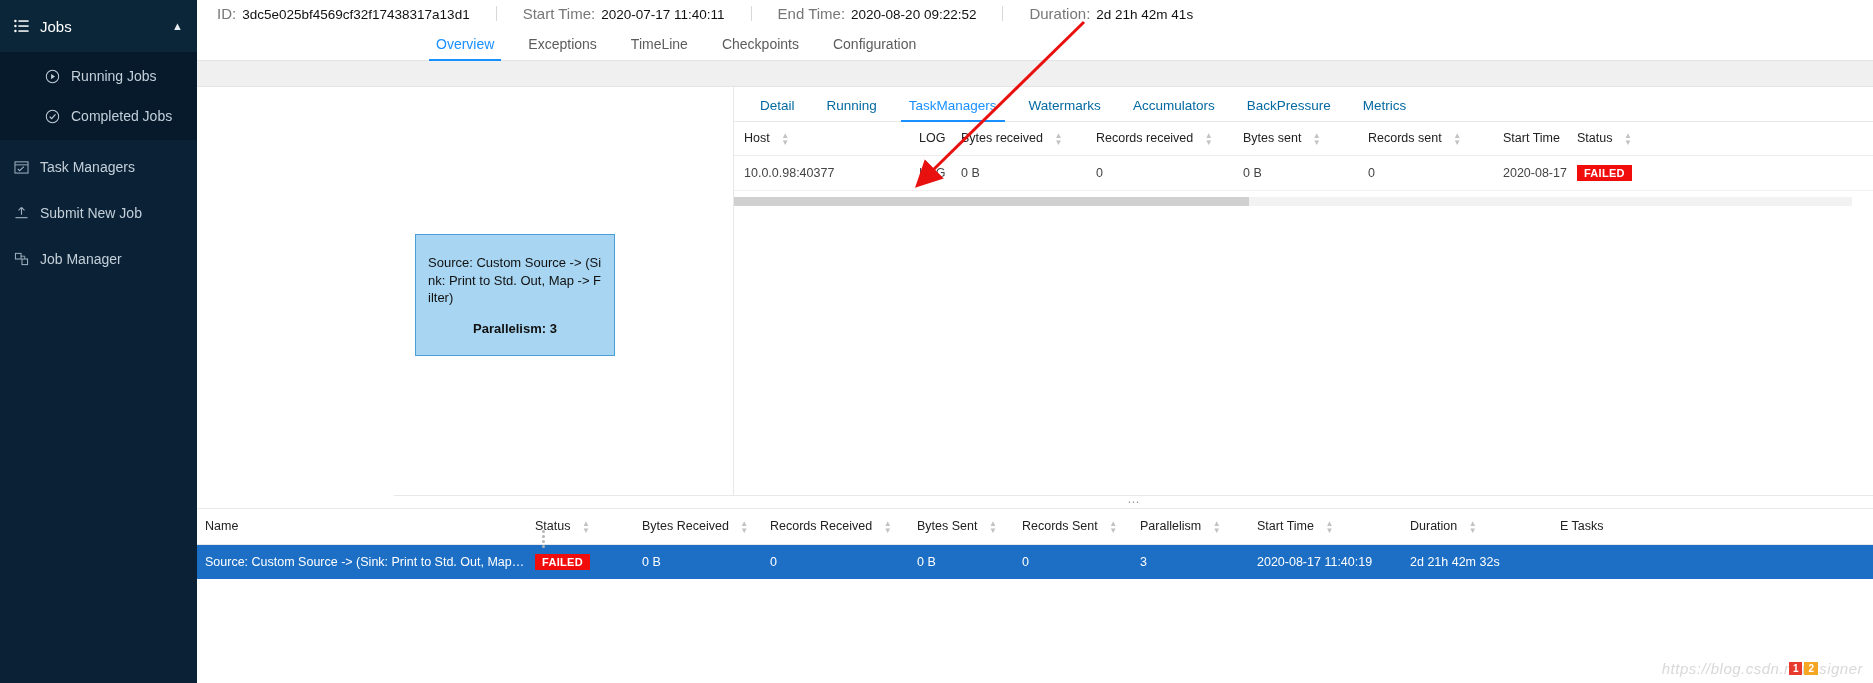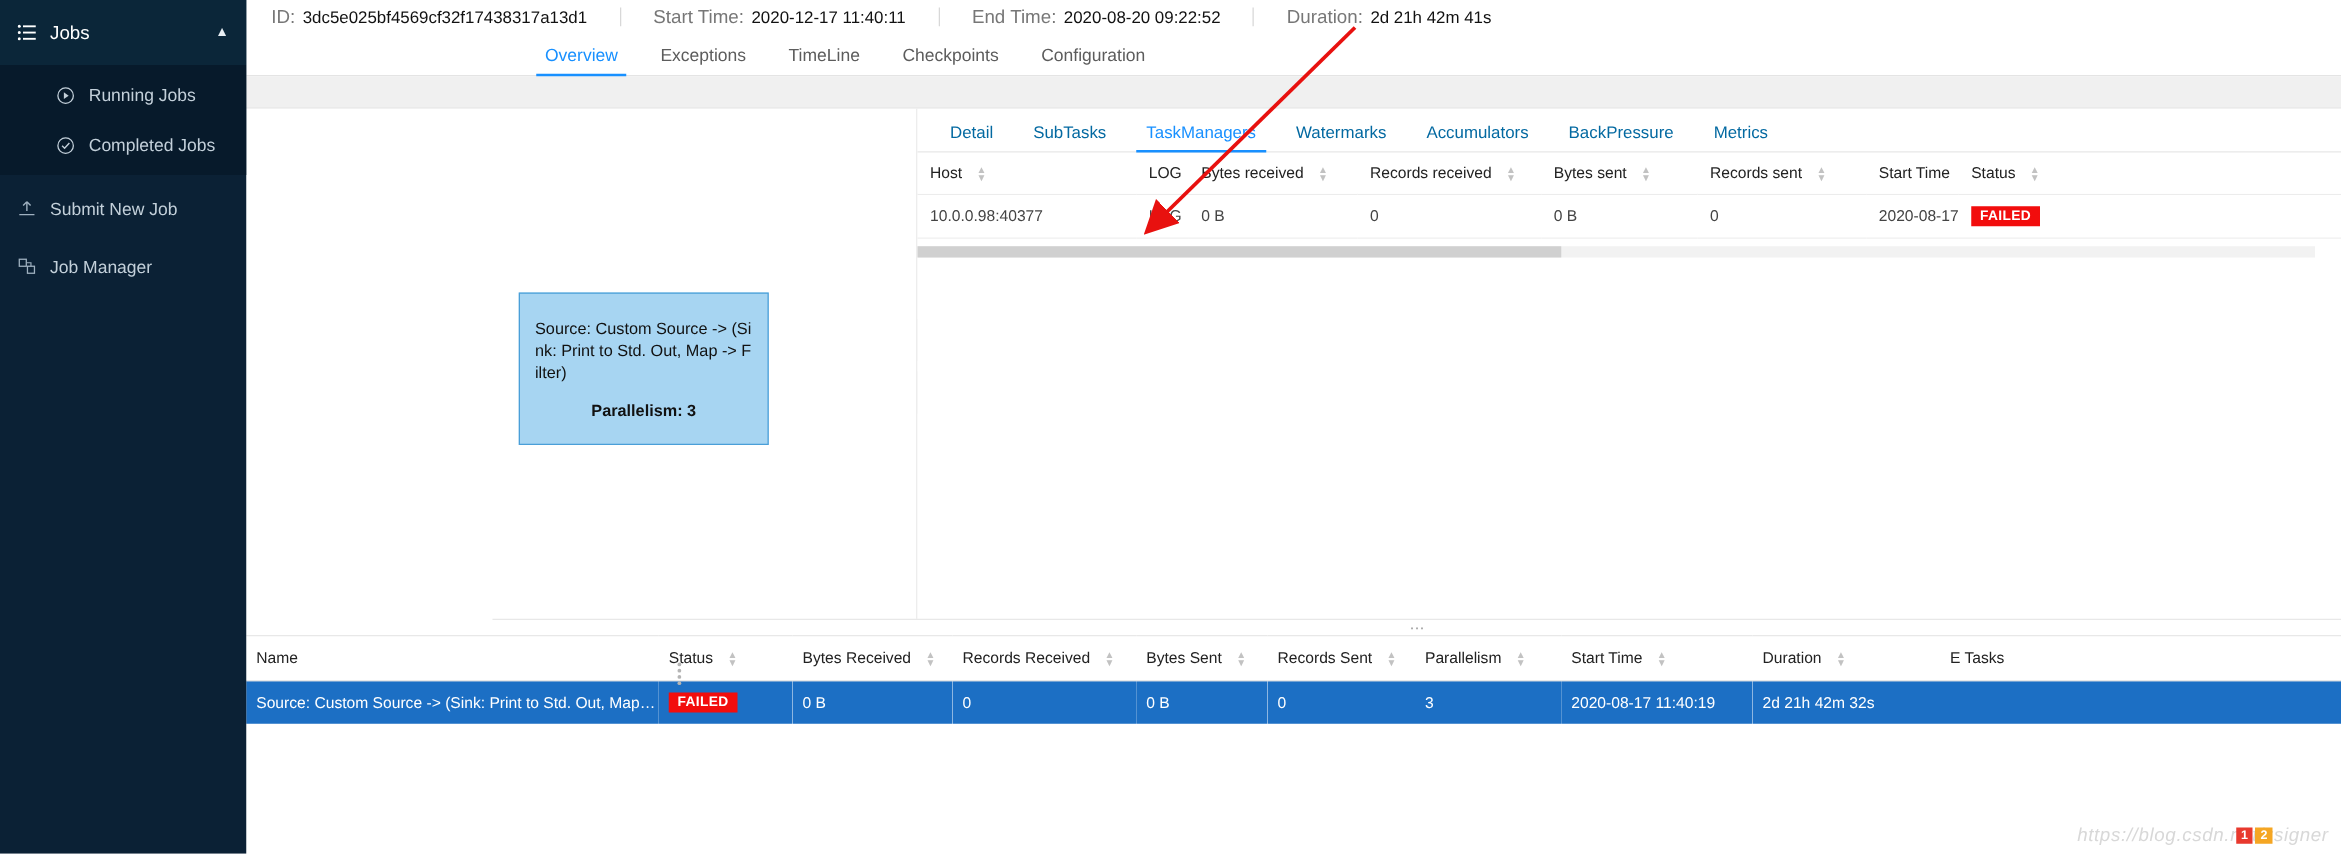--- a/index.html
+++ b/index.html
@@ -217,20 +217,30 @@
               <path d="M5 8.2 L7.1 10.3 L11.2 5.8" fill="none" stroke="currentColor" stroke-width="1.2"></path>
             </svg>
         </span>
         <span>Completed Jobs</span>
       </div>
     </div>
     <div class="sb-spacer"></div>
     <div class="sb-item" style="margin-top:6px;">
       <span class="si">
         <svg width="15" height="14" viewBox="0 0 16 15">
+            <rect x="1" y="2" width="14" height="12" fill="none" stroke="currentColor" stroke-width="1.1"></rect>
+            <path d="M1 5.2 H15" stroke="currentColor" stroke-width="1"></path>
+            <path d="M4 9.5 L6 11.5 L10.5 7" fill="none" stroke="currentColor" stroke-width="1.1"></path>
+          </svg>
+      </span>
+      <span>Task Managers</span>
+    </div>
+    <div class="sb-item" style="margin-top:6px;">
+      <span class="si">
+        <svg width="15" height="14" viewBox="0 0 16 15">
             <path d="M8 1.5 V9.5 M8 1.5 L4.8 4.8 M8 1.5 L11.2 4.8" fill="none" stroke="currentColor" stroke-width="1.2"></path>
             <path d="M1.5 12.5 H14.5" stroke="currentColor" stroke-width="1.2"></path>
           </svg>
       </span>
       <span>Submit New Job</span>
     </div>
     <div class="sb-item" style="margin-top:6px;">
       <span class="si">
         <svg width="15" height="14" viewBox="0 0 16 15">
             <rect x="1.5" y="1.5" width="6" height="6" fill="none" stroke="currentColor" stroke-width="1.1"></rect>
@@ -245,21 +255,21 @@
   <section class="main">
 
     <div class="jobhead">
       <div class="jh-cell">
         <span class="jh-k">ID:</span>
         <span class="jh-v">3dc5e025bf4569cf32f17438317a13d1</span>
       </div>
       <div class="jh-sep"></div>
       <div class="jh-cell">
         <span class="jh-k">Start Time:</span>
-        <span class="jh-v">2020-12-17 11:40:11</span>
+        <span class="jh-v">2020-07-17 11:40:11</span>
       </div>
       <div class="jh-sep"></div>
       <div class="jh-cell">
         <span class="jh-k">End Time:</span>
         <span class="jh-v">2020-08-20 09:22:52</span>
       </div>
       <div class="jh-sep"></div>
       <div class="jh-cell">
         <span class="jh-k">Duration:</span>
         <span class="jh-v">2d 21h 42m 41s</span>
@@ -286,21 +296,21 @@
       </div>
 
       <div class="arrowbtns">
         <div class="abtn">›</div>
         <div class="abtn">‹</div>
       </div>
 
       <div class="detailpane">
         <div class="dtabbar">
           <div class="dtab">Detail</div>
-          <div class="dtab">SubTasks</div>
+          <div class="dtab">Running</div>
           <div class="dtab active">TaskManagers</div>
           <div class="dtab">Watermarks</div>
           <div class="dtab">Accumulators</div>
           <div class="dtab">BackPressure</div>
           <div class="dtab">Metrics</div>
         </div>
 
         <table class="tm">
           <thead>
             <tr>

